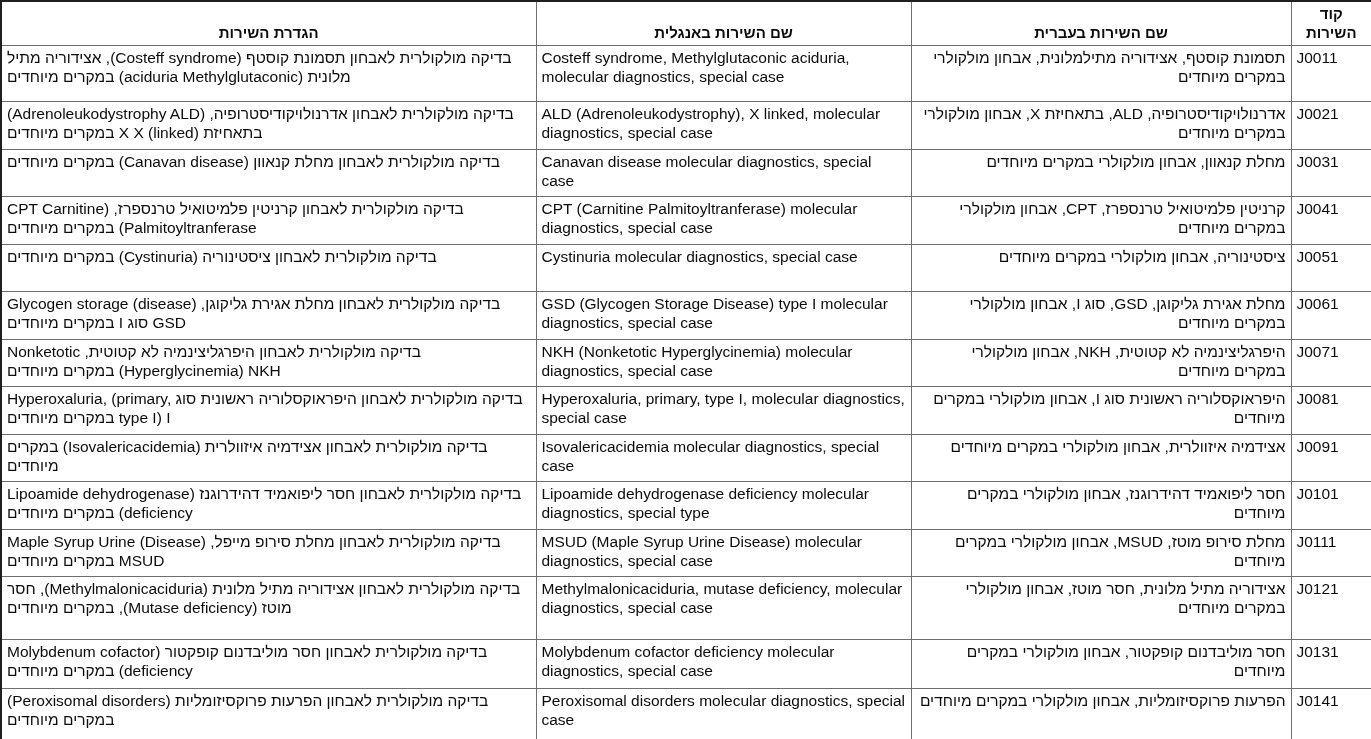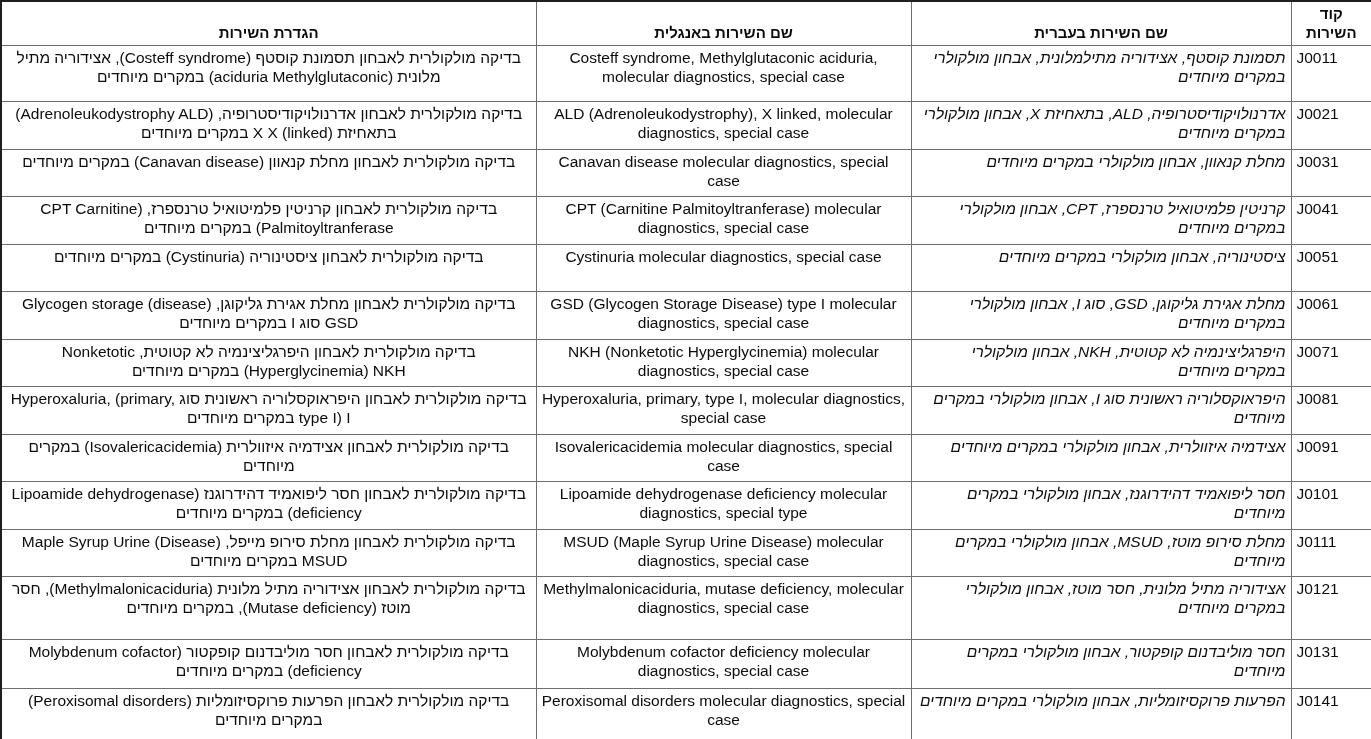--- a/index.html
+++ b/index.html
@@ -43,30 +43,29 @@
   th.col-code { line-height: 17px; }
   td.cell-code {
     direction: ltr;
     text-align: left;
     padding-top: 3px;
   }
   td.cell-he {
     direction: rtl;
     text-align: right;
     padding-left: 9px;
-    font-style: italic;
   }
   td.cell-en {
     direction: ltr;
-    text-align: center;
+    text-align: left;
     padding-right: 9px;
   }
   td.cell-def {
     direction: rtl;
-    text-align: center;
+    text-align: left;
     padding-left: 7px;
   }
 </style>
 </head>
 <body>
 
 <table class="svc">
   <colgroup>
     <col style="width:81px">
     <col style="width:380px">

